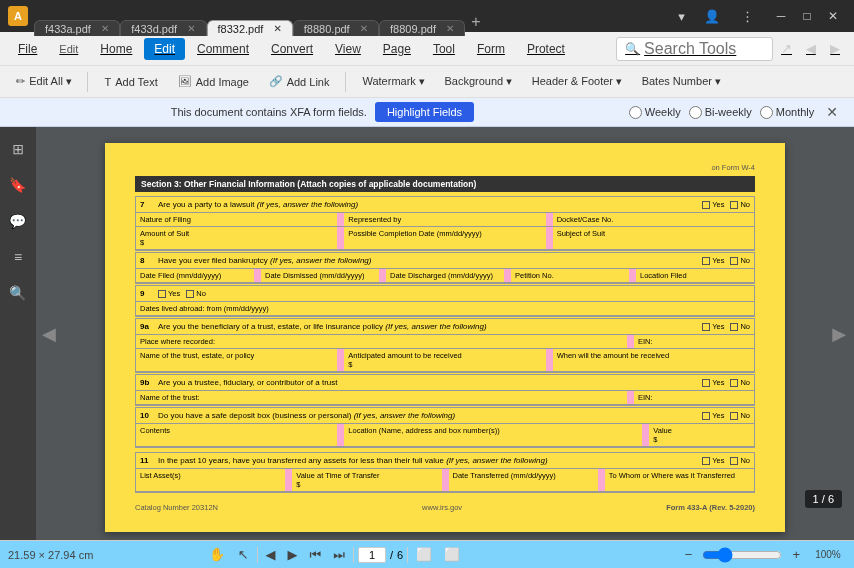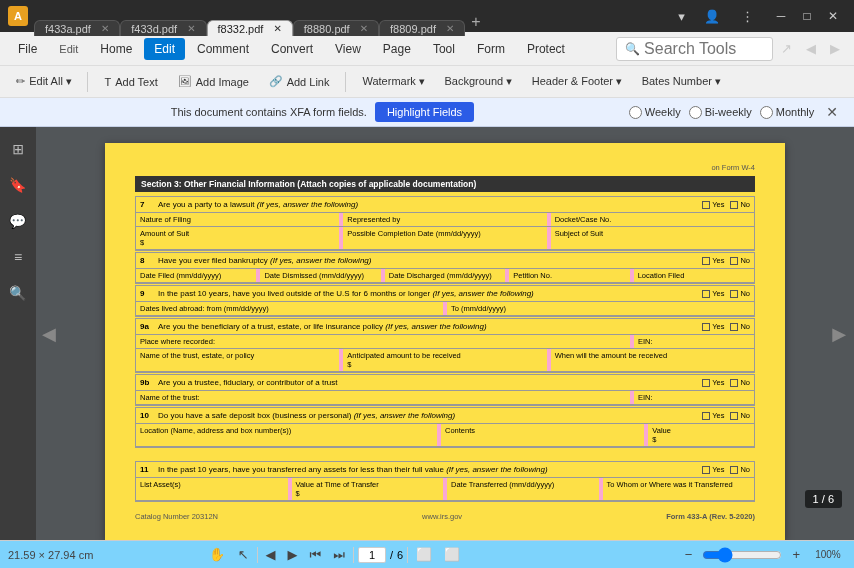--- a/index.html
+++ b/index.html
@@ -50,20 +50,21 @@
     
     .menu-bar {
       background: #f0f0f0;
       height: 34px;
       display: flex;
       align-items: center;
       padding: 0 8px;
       gap: 2px;
       border-bottom: 1px solid #ddd;
       flex-shrink: 0;
+      text-decoration: underline;
     }
     .menu-item {
       padding: 4px 10px;
       font-size: 12px;
       color: #333;
       cursor: pointer;
       border-radius: 3px;
     }
     .menu-item.active {
       background: #0078d4;
@@ -208,21 +209,21 @@
       padding: 3px 6px;
       font-size: 8.5px;
       margin-bottom: 4px;
     }
     .form-row {
       display: flex;
       border-bottom: 1px solid #999;
       min-height: 14px;
     }
     .form-cell {
-      border-right: 4px solid #f9a8d4;
+      border-right: 7px solid #f9a8d4;
       padding: 2px 4px;
       font-size: 7.5px;
       flex: 1;
     }
     .form-cell:last-child { border-right: none; }
     .form-question {
       display: flex;
       align-items: flex-start;
       padding: 3px 4px;
       border-bottom: 1px solid #999;
@@ -468,38 +469,33 @@
           <div class="form-cell"><span class="label">Date Dismissed (mm/dd/yyyy)</span></div>
           <div class="form-cell"><span class="label">Date Discharged (mm/dd/yyyy)</span></div>
           <div class="form-cell"><span class="label">Petition No.</span></div>
           <div class="form-cell"><span class="label">Location Filed</span></div>
         </div>
       </div>
 
       <div style="border:1px solid #999; margin-bottom:1px;">
         <div class="form-question">
           <span class="question-num">9</span>
-          <span class="question-text">
-            <span>In the past 10 years, have you lived outside of the U.S for 6 months or longer</span>
-            <span class="italic"> <span>(If yes, answer the following)</span></span>
-          </span>
           <div class="yes-no">
             <span class="cb-label">
                 <span class="checkbox"></span> 
                 <span>Yes</span>
               </span>
             <span class="cb-label">
                 <span class="checkbox"></span> 
                 <span>No</span>
               </span>
           </div>
         </div>
         <div class="form-row">
           <div class="form-cell"><span class="label">Dates lived abroad: from (mm/dd/yyyy)</span></div>
-          <div class="form-cell"><span class="label">To (mm/dd/yyyy)</span></div>
         </div>
       </div>
 
       <div style="border:1px solid #999; margin-bottom:1px;">
         <div class="form-question">
           <span class="question-num">9a</span>
           <span class="question-text">
             <span>Are you the beneficiary of a trust, estate, or life insurance policy</span>
             <span class="italic"> <span>(If yes, answer the following)</span></span>
           </span>
@@ -539,41 +535,41 @@
                 <span>No</span>
               </span>
           </div>
         </div>
         <div class="form-row">
           <div class="form-cell"><span class="label">Name of the trust:</span></div>
           <div class="form-cell" style="max-width:120px;"><span class="label">EIN:</span></div>
         </div>
       </div>
 
-      <div style="border:1px solid #999; margin-bottom:13px;">
+      <div style="border:1px solid #999; margin-bottom:4px;">
         <div class="form-question">
           <span class="question-num">10</span>
           <span class="question-text">
             <span>Do you have a safe deposit box (business or personal)</span>
             <span class="italic"> <span>(If yes, answer the following)</span></span>
           </span>
           <div class="yes-no">
             <span class="cb-label">
                 <span class="checkbox"></span> 
                 <span>Yes</span>
               </span>
             <span class="cb-label">
                 <span class="checkbox"></span> 
                 <span>No</span>
               </span>
           </div>
         </div>
         <div class="form-row">
+          <div class="form-cell" style="flex:2;"><span class="label">Contents</span></div>
           <div class="form-cell" style="flex:3;"><span class="label">Location (Name, address and box number(s))</span></div>
-          <div class="form-cell" style="flex:2;"><span class="label">Contents</span></div>
           <div class="form-cell" style="flex:1;">
             <span class="label">Value</span><br>$
           </div>
         </div>
       </div>
 
       <div style="border:1px solid #999; margin-bottom:1px;">
         <div class="form-question">
           <span class="question-num">11</span>
           <span class="question-text">

